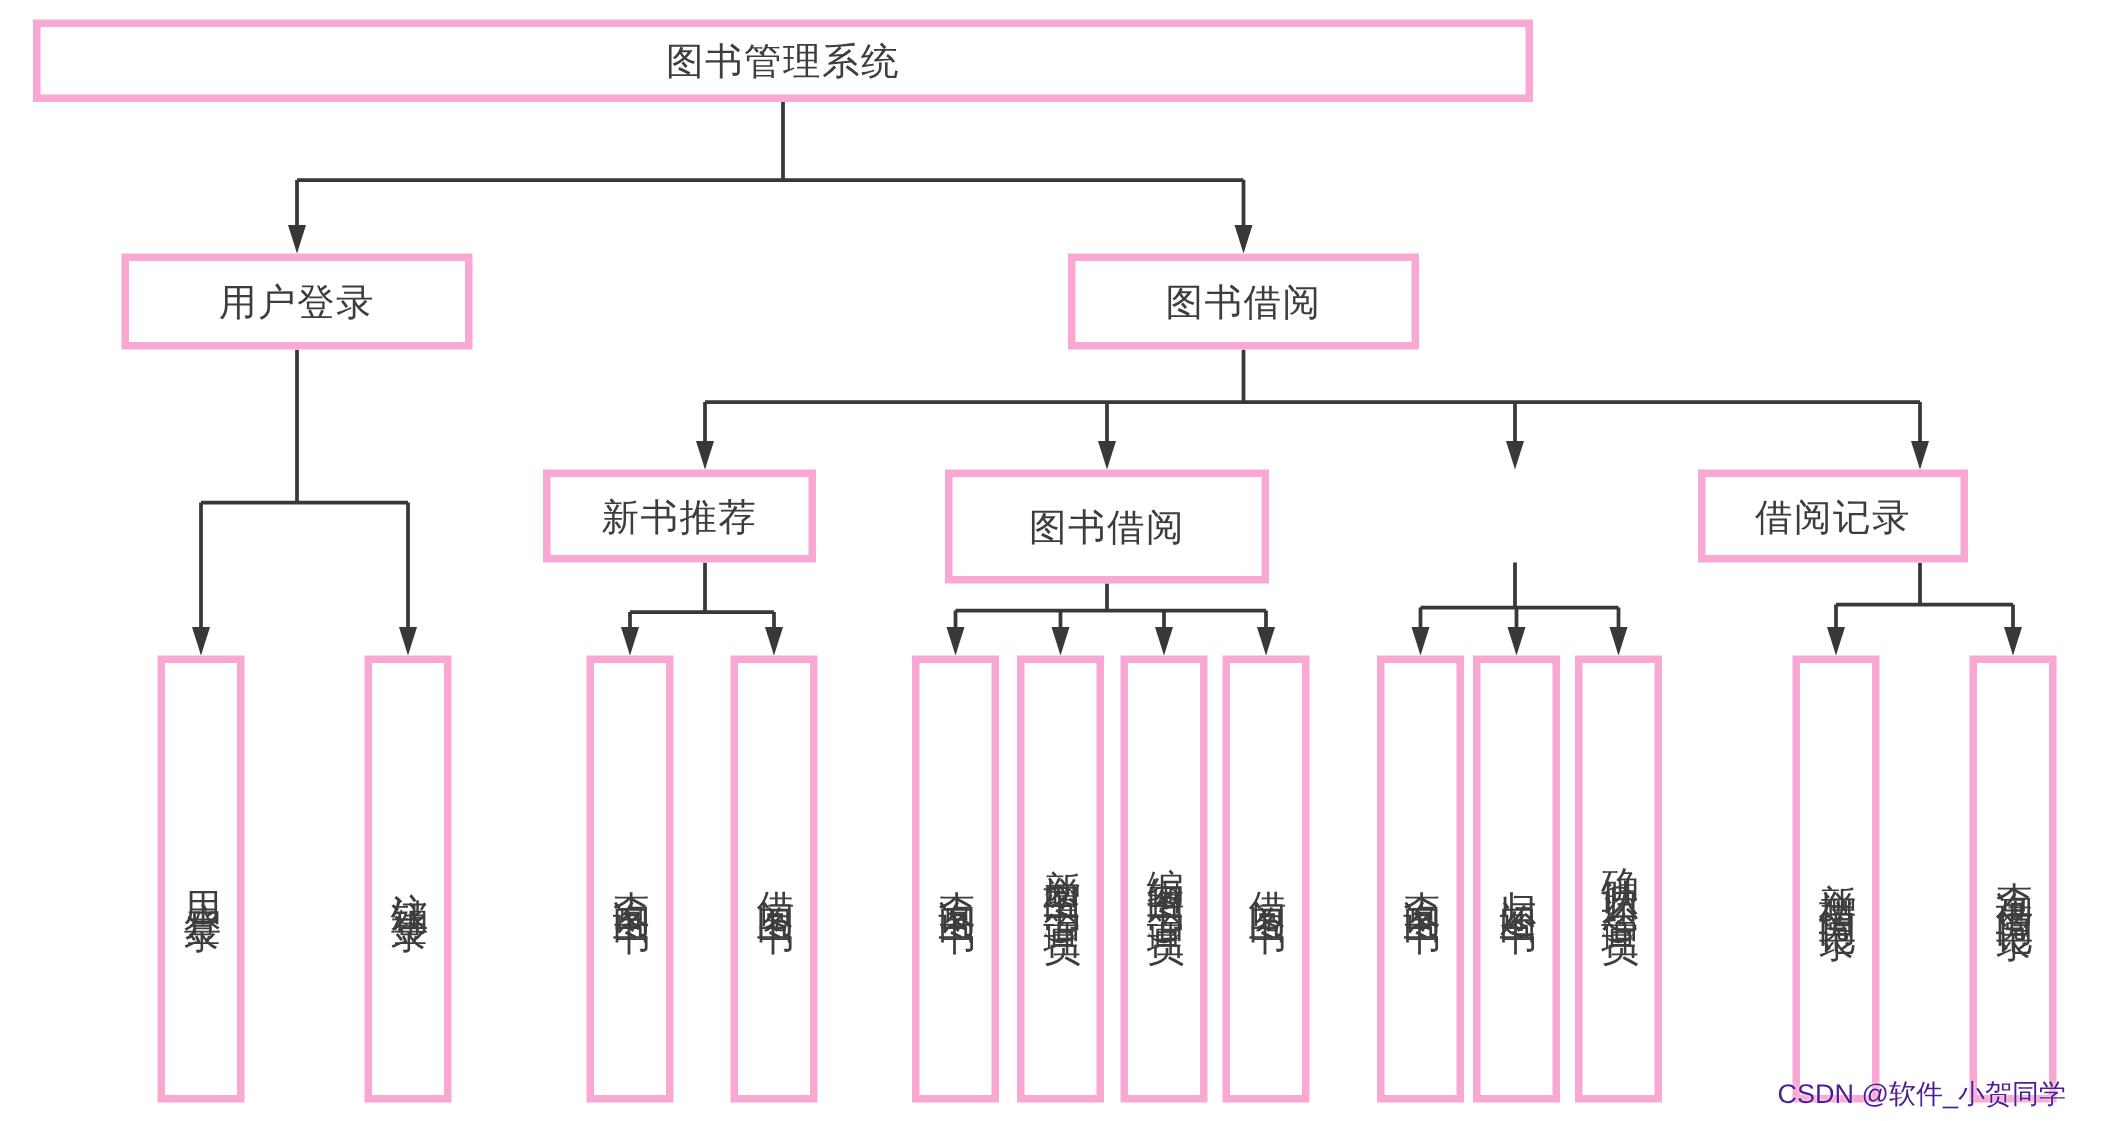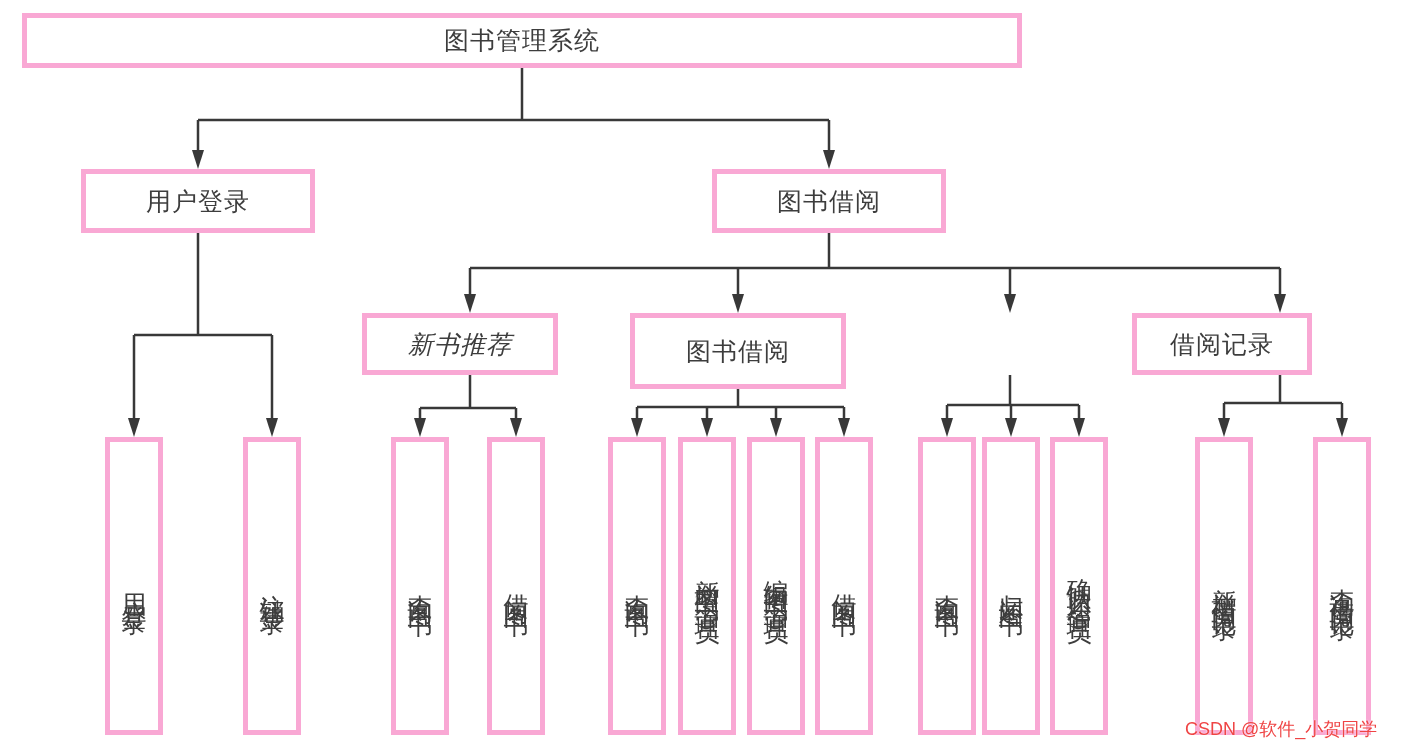--- a/index.html
+++ b/index.html
@@ -46,21 +46,21 @@
     font-size: 25px;
     line-height: 1;
     letter-spacing: 6px;
     color: #3d3d3d;
   }
   .watermark {
     position: absolute;
     left: 1185px;
     top: 717px;
     font-size: 18px;
-    color: #ef4444;
+    color: #4c1d95;
     white-space: nowrap;
     text-shadow: 0 0 2px #ffffff;
     z-index: 5;
   }
 </style>
 </head>
 <body>
 
 <div class="canvas">
 
@@ -110,21 +110,21 @@
     <span>图书管理系统</span>
   </div>
 
   <div class="node h-node" style="left:81px; top:169px; width:234px; height:64px;">
     <span>用户登录</span>
   </div>
   <div class="node h-node" style="left:712px; top:169px; width:234px; height:64px;">
     <span>图书借阅</span>
   </div>
 
-  <div class="node h-node" style="left:362px; top:313px; width:196px; height:62px;font-style:italic;">
+  <div class="node h-node" style="left:362px; top:313px; width:182px; height:62px;">
     <span>新书推荐</span>
   </div>
   <div class="node h-node" style="left:630px; top:313px; width:216px; height:76px;">
     <span>图书借阅</span>
   </div>
   <div class="node h-node" style="left:1132px; top:313px; width:180px; height:62px;">
     <span>借阅记录</span>
   </div>
 
   <div class="node v-node" style="left:105px;">

